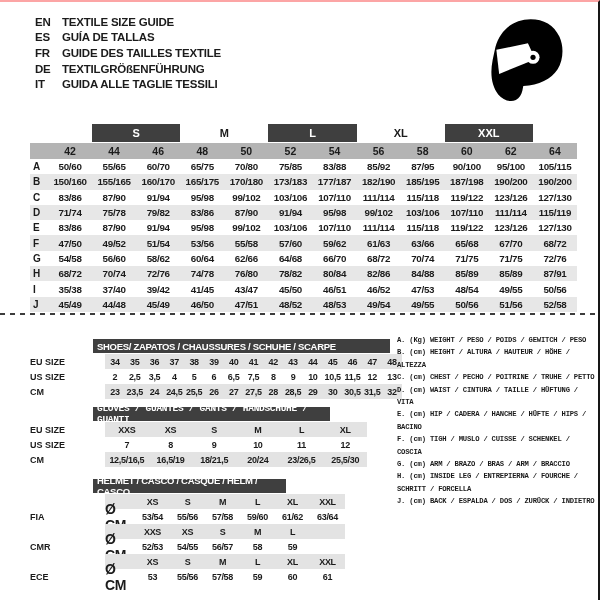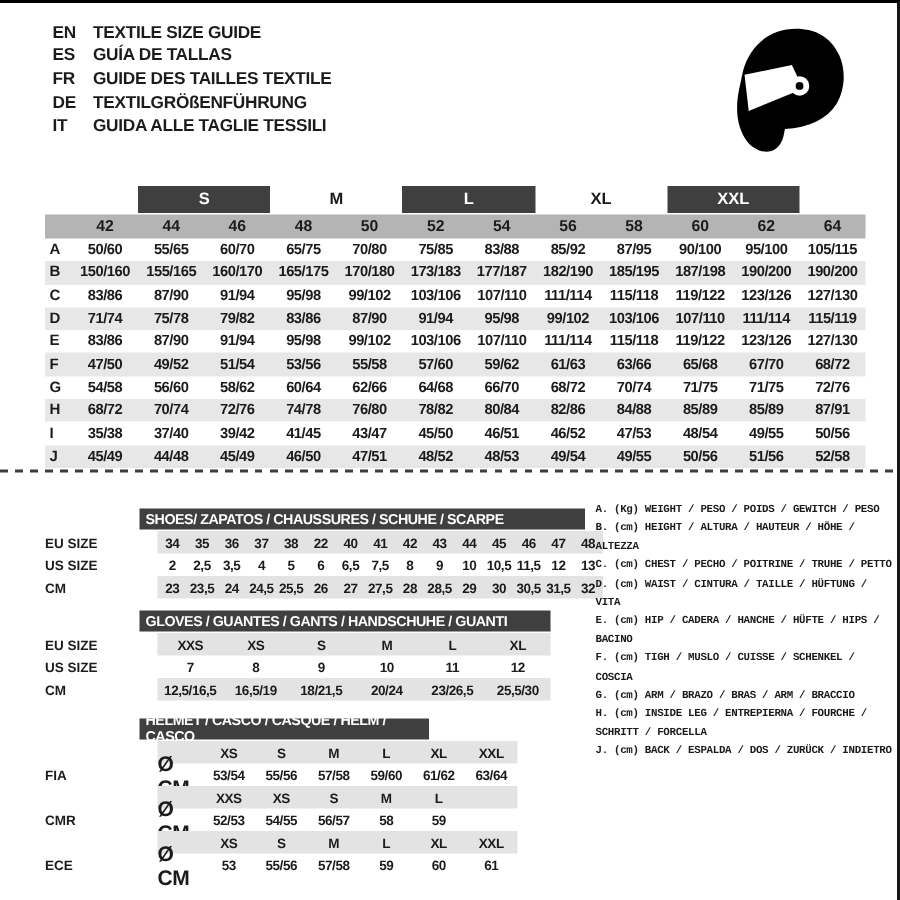--- a/index.html
+++ b/index.html
@@ -1,18 +1,18 @@
 <!DOCTYPE html>
 <html><head>
 <meta charset="utf-8">
 <style>
   html,body{margin:0;padding:0;background:#fff;}
   body{width:600px;height:600px;font-family:"Liberation Sans",sans-serif;color:#1b1b1b;}
   .page{position:relative;width:600px;height:600px;background:#fff;box-sizing:border-box;
-        border-top:2px solid #000000;border-right:2px solid #161616;overflow:hidden;}
+        border-top:2px solid #fca5a5;border-right:2px solid #161616;overflow:hidden;}
 
   
   .lang-block{position:absolute;left:35px;top:12px;}
   .lang-row{display:flex;height:15.6px;align-items:center;font-size:11.5px;font-weight:bold;letter-spacing:-0.2px;}
   .lang-code{width:27px;}
   .helmet-icon{position:absolute;left:488px;top:14px;width:78px;height:90px;}
 
   
   .size-table{position:absolute;left:30px;top:122px;width:547px;}
   .grid-row{display:grid;grid-template-columns:18px repeat(12,1fr);}
@@ -34,21 +34,21 @@
   .btable .title{margin-left:63px;height:14px;background:#3f3f3f;color:#fff;font-weight:bold;font-size:9.5px;
                  display:flex;align-items:center;padding-left:4px;box-sizing:border-box;letter-spacing:-0.3px;margin-bottom:1px;}
   .bline{display:flex;height:15px;gap:12px;}
   .blabel{width:63px;display:flex;align-items:center;font-weight:bold;font-size:9px;}
   .bcells{display:flex;}
   .bcells.gray{background:#e3e3e3;}
   .bcell{display:flex;align-items:center;justify-content:center;font-weight:bold;font-size:9px;letter-spacing:-0.3px;}
   .shoes .title{width:297px;}
   .shoes .bcells{width:297px;}
   .shoes .bcell{flex:1;}
-  .gloves .title{width:274px;}
+  .gloves .title{width:237px;font-family:Liberation Mono, monospace;}
   .gloves .bcells{width:262px;}
   .gloves .bcell{flex:1;}
   .helm .title{width:193px;}
   .helm .bcells{width:240px;}
   .helm .bcell{width:35px;}
   .helm .bcell.first{width:30px;justify-content:flex-start;font-size:14px;}
   #shoes{top:337px;}
   #gloves{top:405px;}
   #helmet-table{top:477px;}
 
@@ -273,21 +273,21 @@
   <div id="shoes" class="btable shoes">
       <div class="title">SHOES/ ZAPATOS / CHAUSSURES / SCHUHE / SCARPE</div>
       <div class="bline">
         <div class="blabel">EU SIZE</div>
         <div class="bcells gray">
           <div class="bcell">34</div>
           <div class="bcell">35</div>
           <div class="bcell">36</div>
           <div class="bcell">37</div>
           <div class="bcell">38</div>
-          <div class="bcell">22</div>
+          <div class="bcell">39</div>
           <div class="bcell">40</div>
           <div class="bcell">41</div>
           <div class="bcell">42</div>
           <div class="bcell">43</div>
           <div class="bcell">44</div>
           <div class="bcell">45</div>
           <div class="bcell">46</div>
           <div class="bcell">47</div>
           <div class="bcell">48</div>
         </div>

